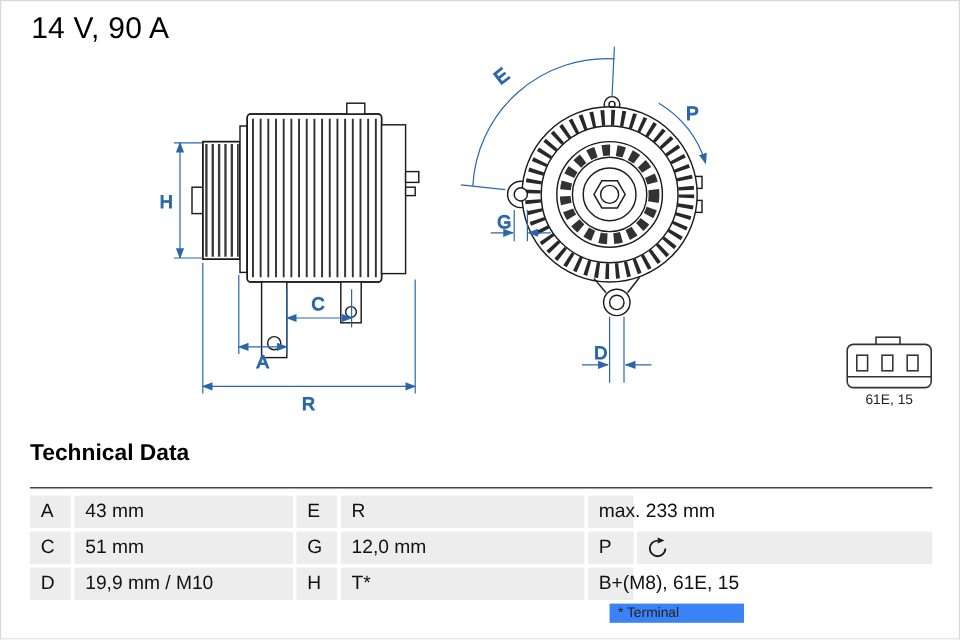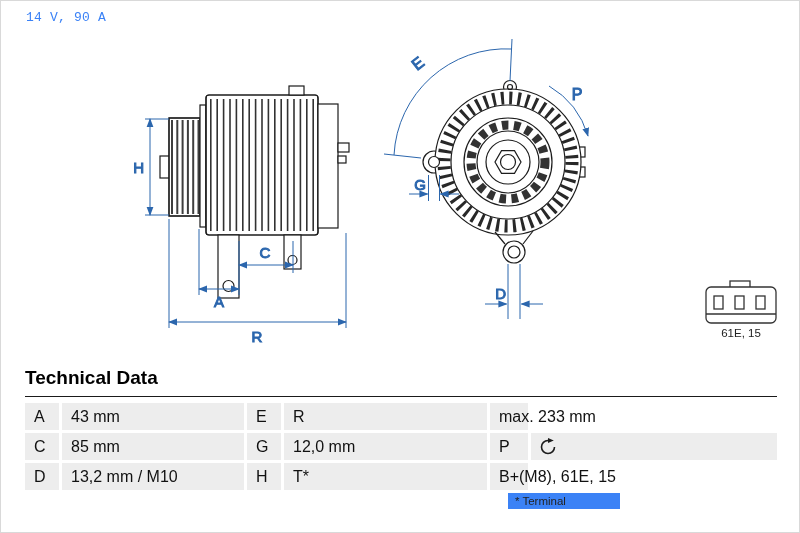--- a/index.html
+++ b/index.html
@@ -1,24 +1,24 @@
 <!DOCTYPE html>
 <html><head>
 <meta charset="utf-8">
 <style>
   * { margin:0; padding:0; box-sizing:border-box; }
   html,body { width:800px; height:533px; background:#fff; font-family:"Liberation Sans",sans-serif; }
   .page { position:relative; width:800px; height:533px; background:#fff; border:1px solid #d9d9d9; overflow:hidden; }
-  .rating { position:absolute; left:25px; top:9px; font-size:13px; color:#3b82f6; letter-spacing:0.2px;font-family:Liberation Mono, monospace; }
+  .rating { position:absolute; left:25px; top:9px; font-size:25px; color:#000000; letter-spacing:0.2px; }
   .drawing-svg { position:absolute; left:0; top:0; }
   svg text.dim { fill:#2b66ad; font-size:15px; font-family:"Liberation Sans",sans-serif; }
   svg text.dim-big { fill:#2b66ad; font-size:16px; font-family:"Liberation Sans",sans-serif; }
   svg text.lbl { fill:#222; font-size:11.5px; font-family:"Liberation Sans",sans-serif; }
   .tech { position:absolute; left:24px; top:366px; width:752px; }
-  .tech-title { font-size:19px; font-weight:bold; color:#000; padding-bottom:7px; border-bottom:1.5px solid #1a1a1a; margin-bottom:6px; }
+  .tech-title { font-size:19px; font-weight:bold; color:#000; padding-bottom:17px; border-bottom:1.5px solid #1a1a1a; margin-bottom:6px; }
   .trow { display:grid; grid-template-columns:34px 182px 34px 203px 38px 246px; gap:3px; margin-bottom:3px; }
   .tcell { background:#ededed; height:27px; display:flex; align-items:center; padding-left:9px; font-size:16px; color:#111; white-space:nowrap; }
   .tcell.icon-cell { padding-left:7px; }
   .footnote { margin-left:483px; width:112px; background:#3b82f6; font-size:11.5px; color:#222; padding:2px 7px; }
 </style>
 </head>
 <body>
 
 <div class="page">
 
@@ -138,35 +138,35 @@
     <div class="trow">
       <div class="tcell">A</div>
       <div class="tcell">43 mm</div>
       <div class="tcell">E</div>
       <div class="tcell">R</div>
       <div class="tcell">max. 233 mm</div>
     </div>
 
     <div class="trow">
       <div class="tcell">C</div>
-      <div class="tcell">85 mm</div>
+      <div class="tcell">51 mm</div>
       <div class="tcell">G</div>
       <div class="tcell">12,0 mm</div>
       <div class="tcell">P</div>
       <div class="tcell icon-cell">
         <svg width="20" height="20" viewBox="0 0 20 20">
           <path d="M10,3.5 A6.5,6.5 0 1 0 16.5,10" fill="none" stroke="#1c1c1c" stroke-width="1.6"></path>
           <polygon points="10,1 15.8,3.5 10,6" fill="#1c1c1c"></polygon>
         </svg>
       </div>
     </div>
 
     <div class="trow">
       <div class="tcell">D</div>
-      <div class="tcell">13,2 mm / M10</div>
+      <div class="tcell">19,9 mm / M10</div>
       <div class="tcell">H</div>
       <div class="tcell">T*</div>
       <div class="tcell">B+(M8), 61E, 15</div>
     </div>
 
     <div class="footnote">* Terminal</div>
   </div>
 
 </div>
 

